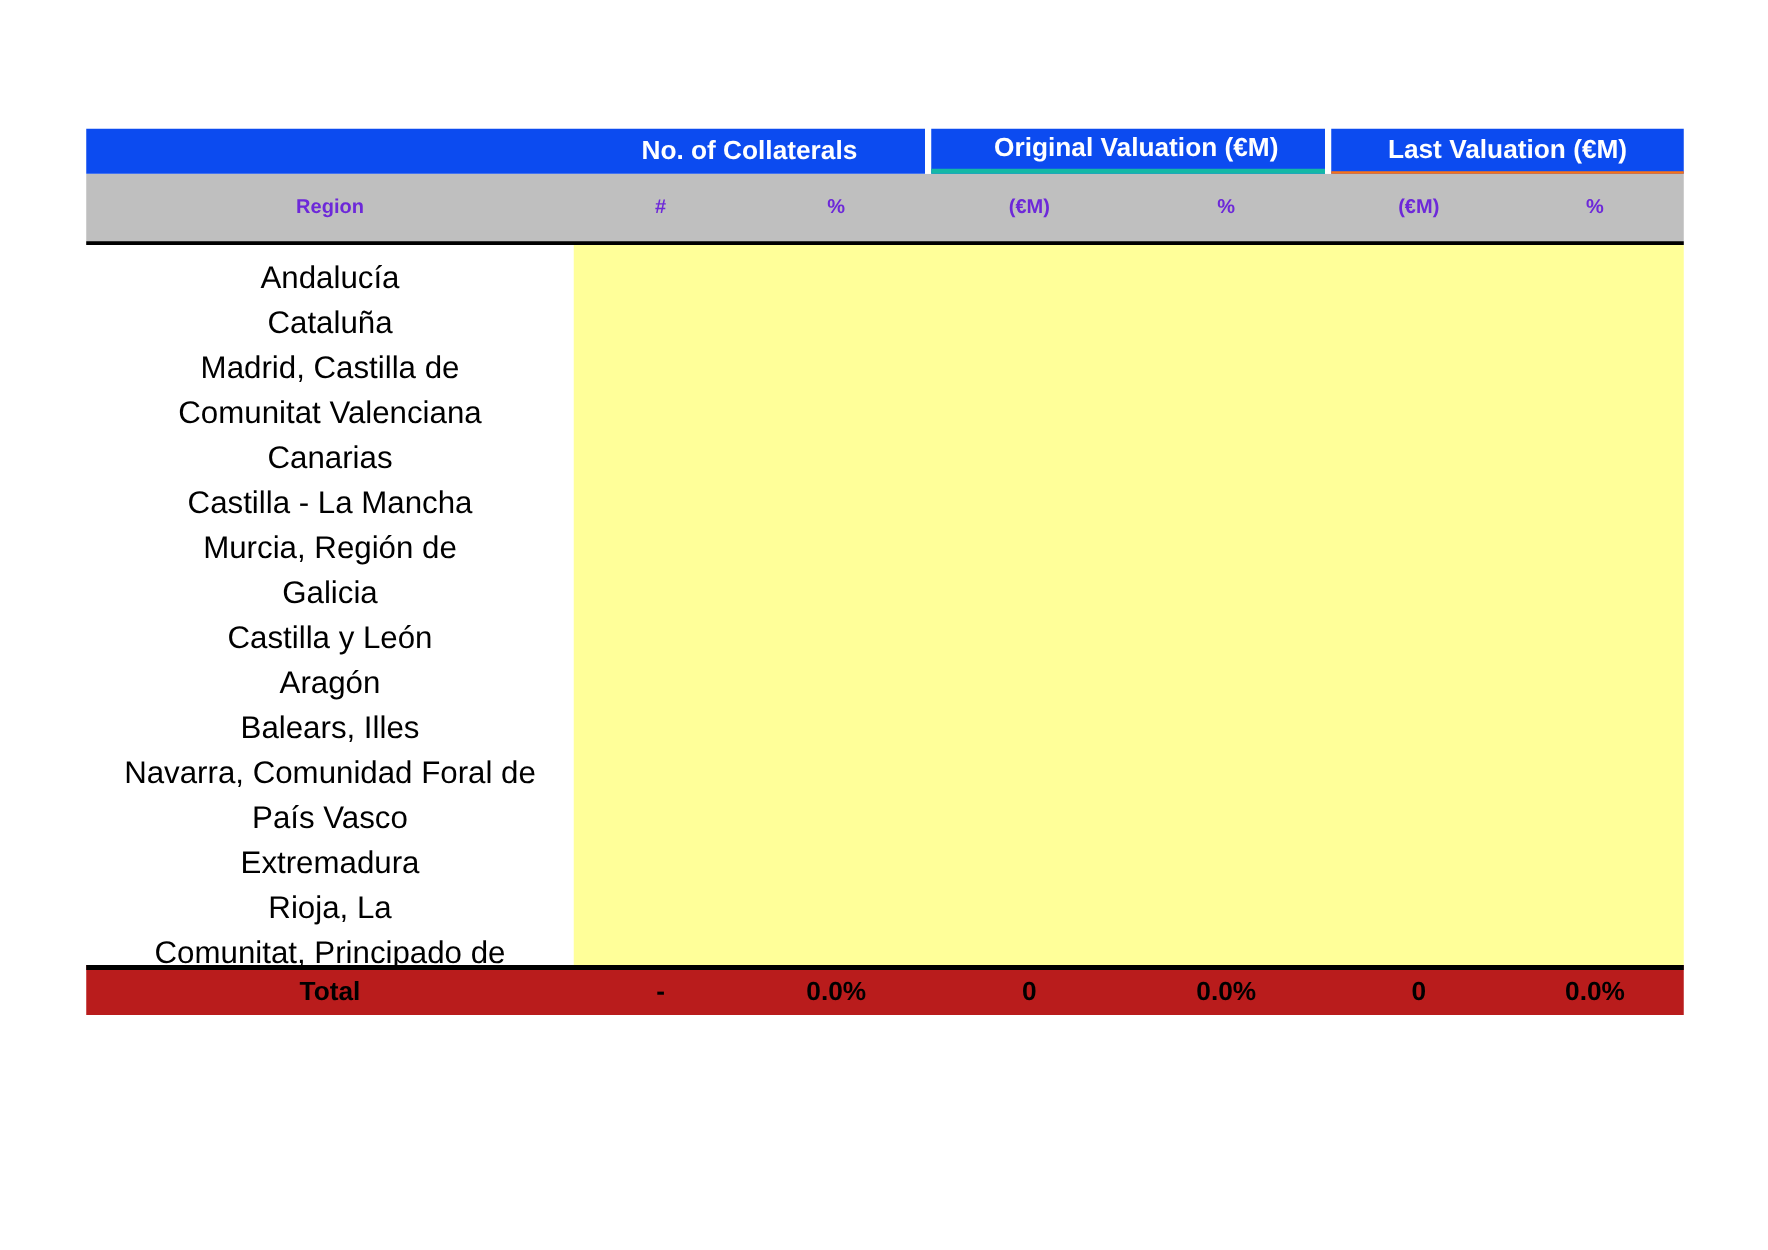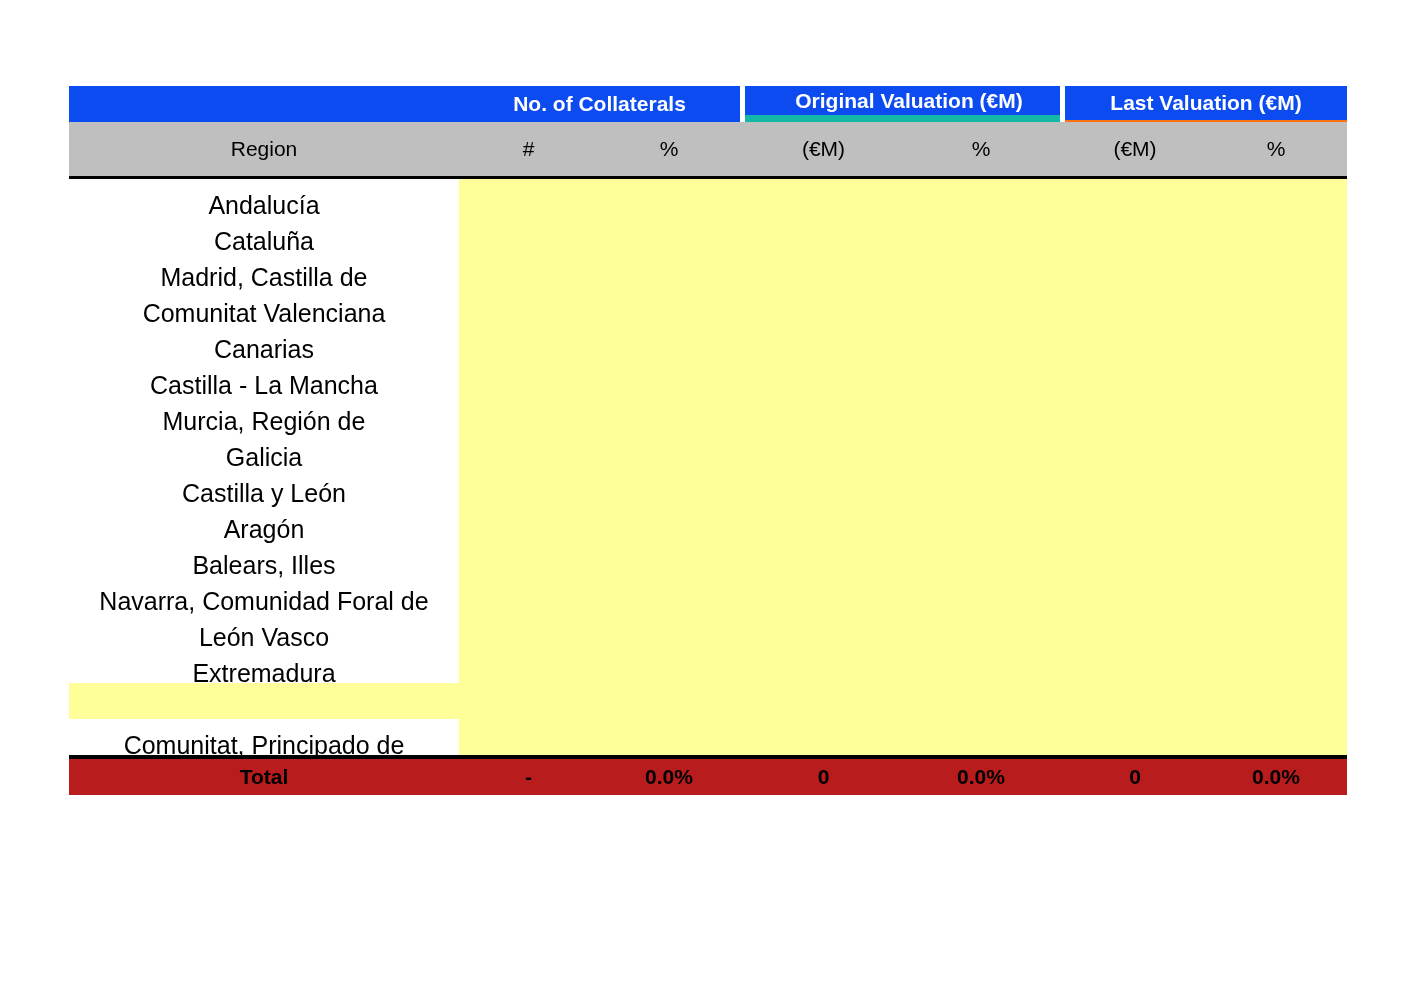--- a/index.html
+++ b/index.html
@@ -2,21 +2,21 @@
 <html style="--blue: #0C4BF0; --gray: #BFBFBF; --yellow: #FFFF99;"><head>
 <meta charset="utf-8">
 <style>
   * { margin: 0; padding: 0; box-sizing: border-box; }
   html, body { width: 1414px; height: 1000px; background: #ffffff; overflow: hidden; }
   body { font-family: "Liberation Sans", sans-serif; color: #000; }
 
   .tbl {
     position: absolute;
     left: 69px;
-    top: 86px;
+    top: 103px;
     width: 1278px;
   }
 
   
   .grid9 {
     display: grid;
     grid-template-columns: 390px 139px 142px 5px 157px 158px 5px 140px 142px;
   }
 
   
@@ -26,32 +26,32 @@
     color: #fff;
     font-weight: bold;
     font-size: 21px;
     display: flex;
     align-items: center;
     justify-content: center;
   }
   .hdr-first { grid-column: 1 / 4; }
   .hdr-first .hdr-spacer { width: 390px; flex: none; }
   .hdr-first .hdr-label { flex: 1; text-align: center; }
-  .hdr-mid  { grid-column: 5 / 7; border-bottom: 7px solid #14b8a6; padding-left: 13px; }
+  .hdr-mid  { grid-column: 5 / 7; border-bottom: 4px solid #14b8a6; padding-left: 13px; }
   .hdr-last { grid-column: 8 / 10; border-bottom: 2px solid #f97316; }
   .hdr-gap { background: #ffffff; }
 
   
   .sub-row {
     height: 57px;
     background: var(--gray);
     border-bottom: 3px solid #000;
-    color: #000000;
-    font-weight: normal;
-    font-size: 21px;
+    color: #6d28d9;
+    font-weight: bold;
+    font-size: 16px;
   }
   .sub-row .cell {
     display: flex;
     align-items: center;
     justify-content: center;
   }
 
   
   .data-area { width: 100%; }
   .row { display: flex; height: 36px; }
@@ -165,28 +165,29 @@
       </div>
       <div class="row">
         <div class="region-cell">Balears, Illes</div>
         <div class="yellow-cell"></div>
       </div>
       <div class="row">
         <div class="region-cell">Navarra, Comunidad Foral de</div>
         <div class="yellow-cell"></div>
       </div>
       <div class="row">
-        <div class="region-cell">León Vasco</div>
+        <div class="region-cell">País Vasco</div>
         <div class="yellow-cell"></div>
       </div>
       <div class="row">
         <div class="region-cell">Extremadura</div>
         <div class="yellow-cell"></div>
       </div>
       <div class="row">
+        <div class="region-cell">Rioja, La</div>
         <div class="yellow-cell"></div>
       </div>
       <div class="row">
         <div class="region-cell">Comunitat, Principado de</div>
         <div class="yellow-cell"></div>
       </div>
     </div>
 
   <div class="total-row grid9">
     <div class="cell t-label">Total</div>

